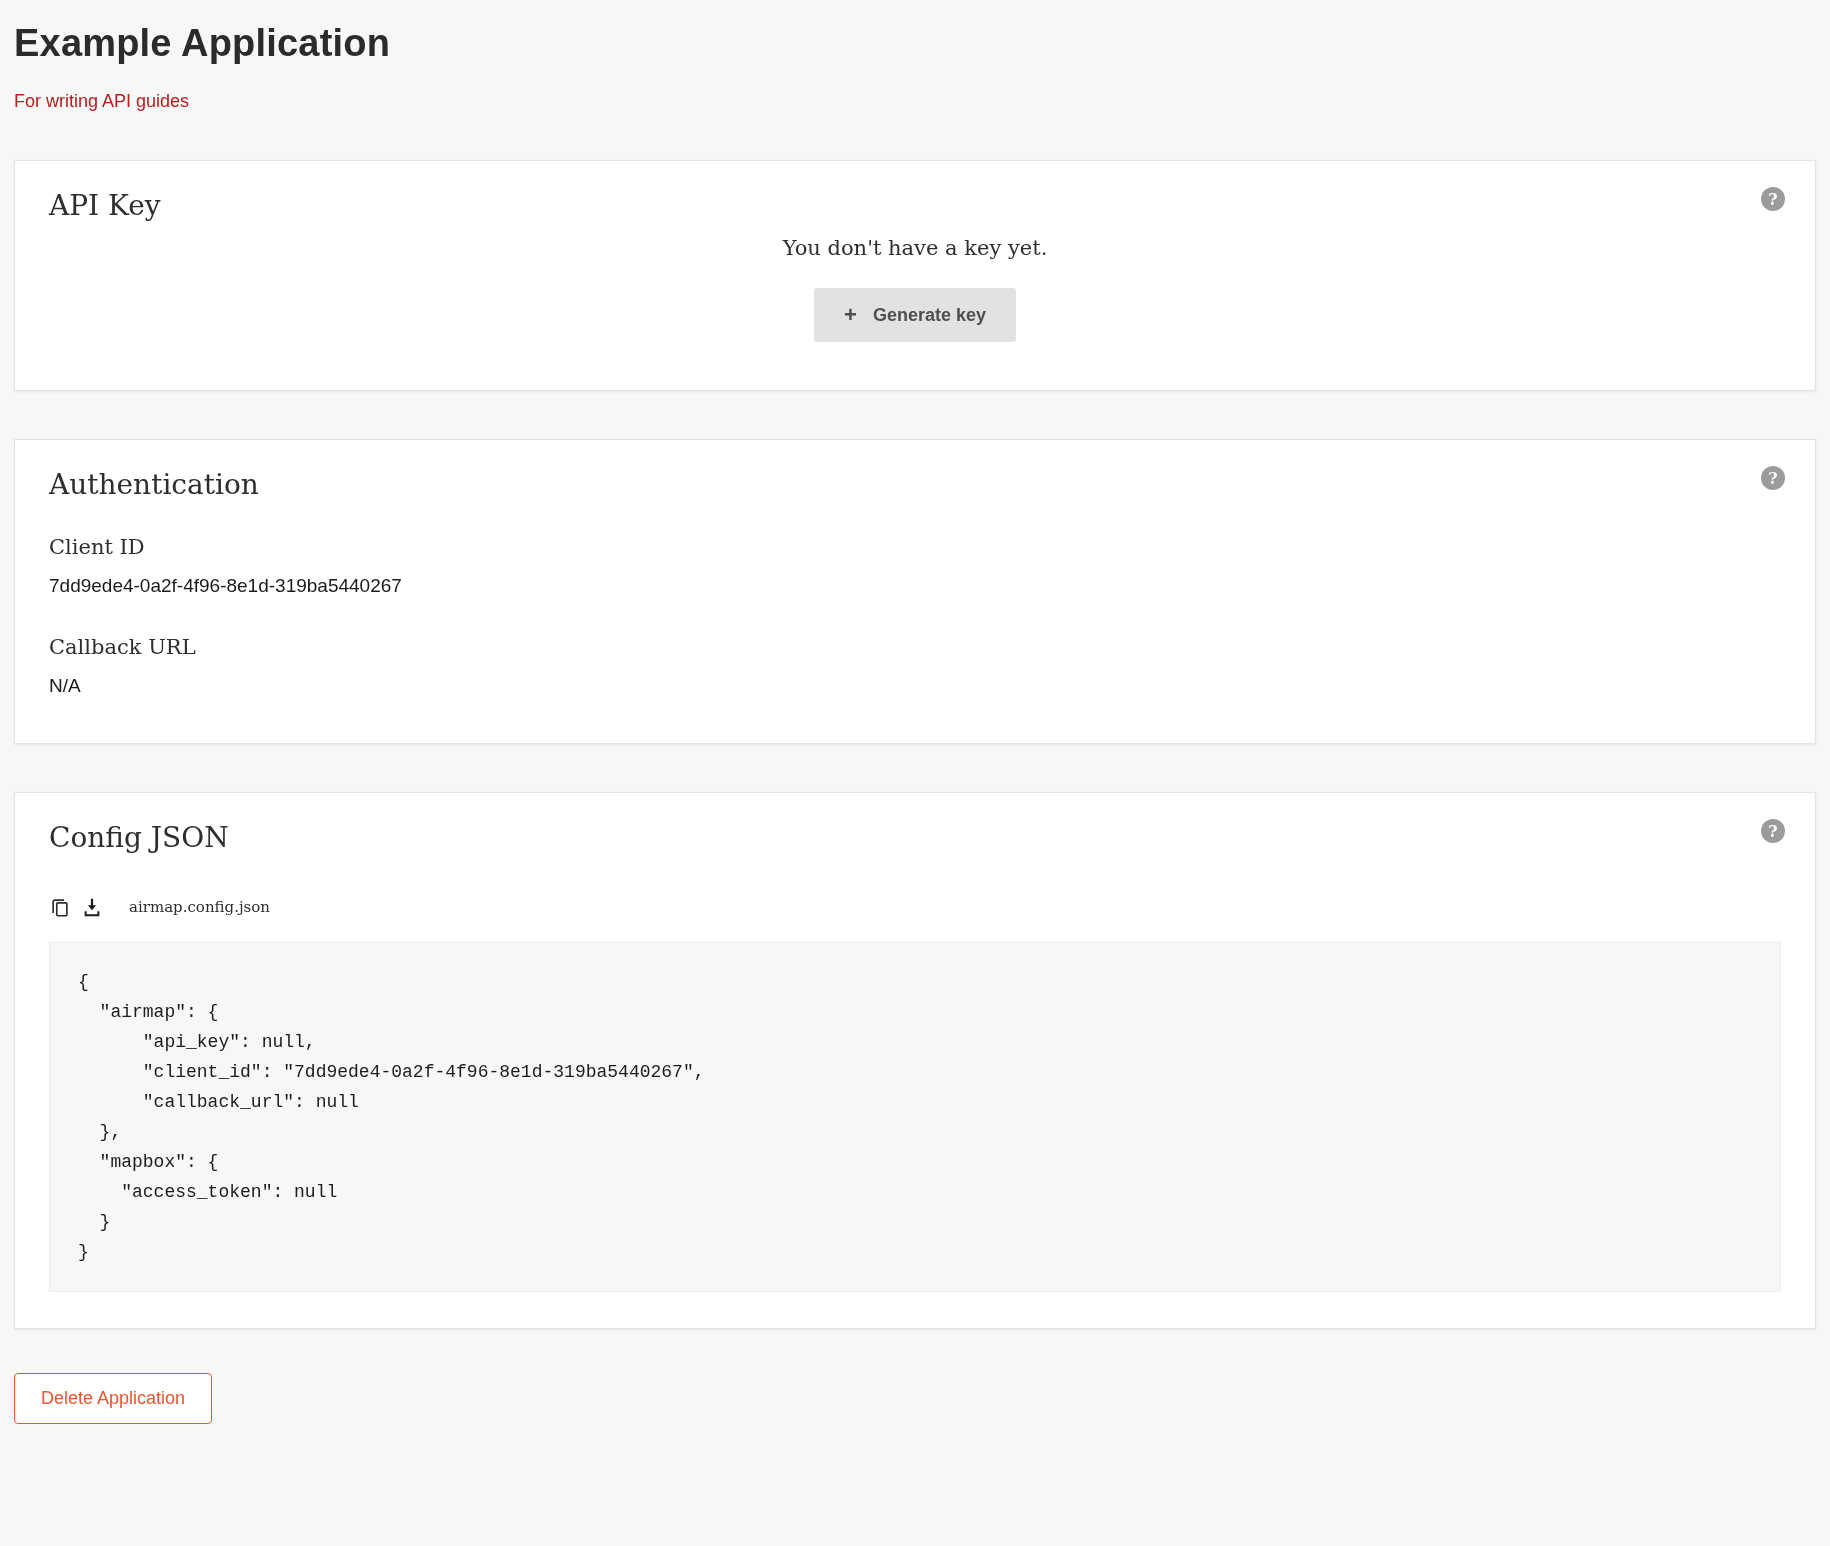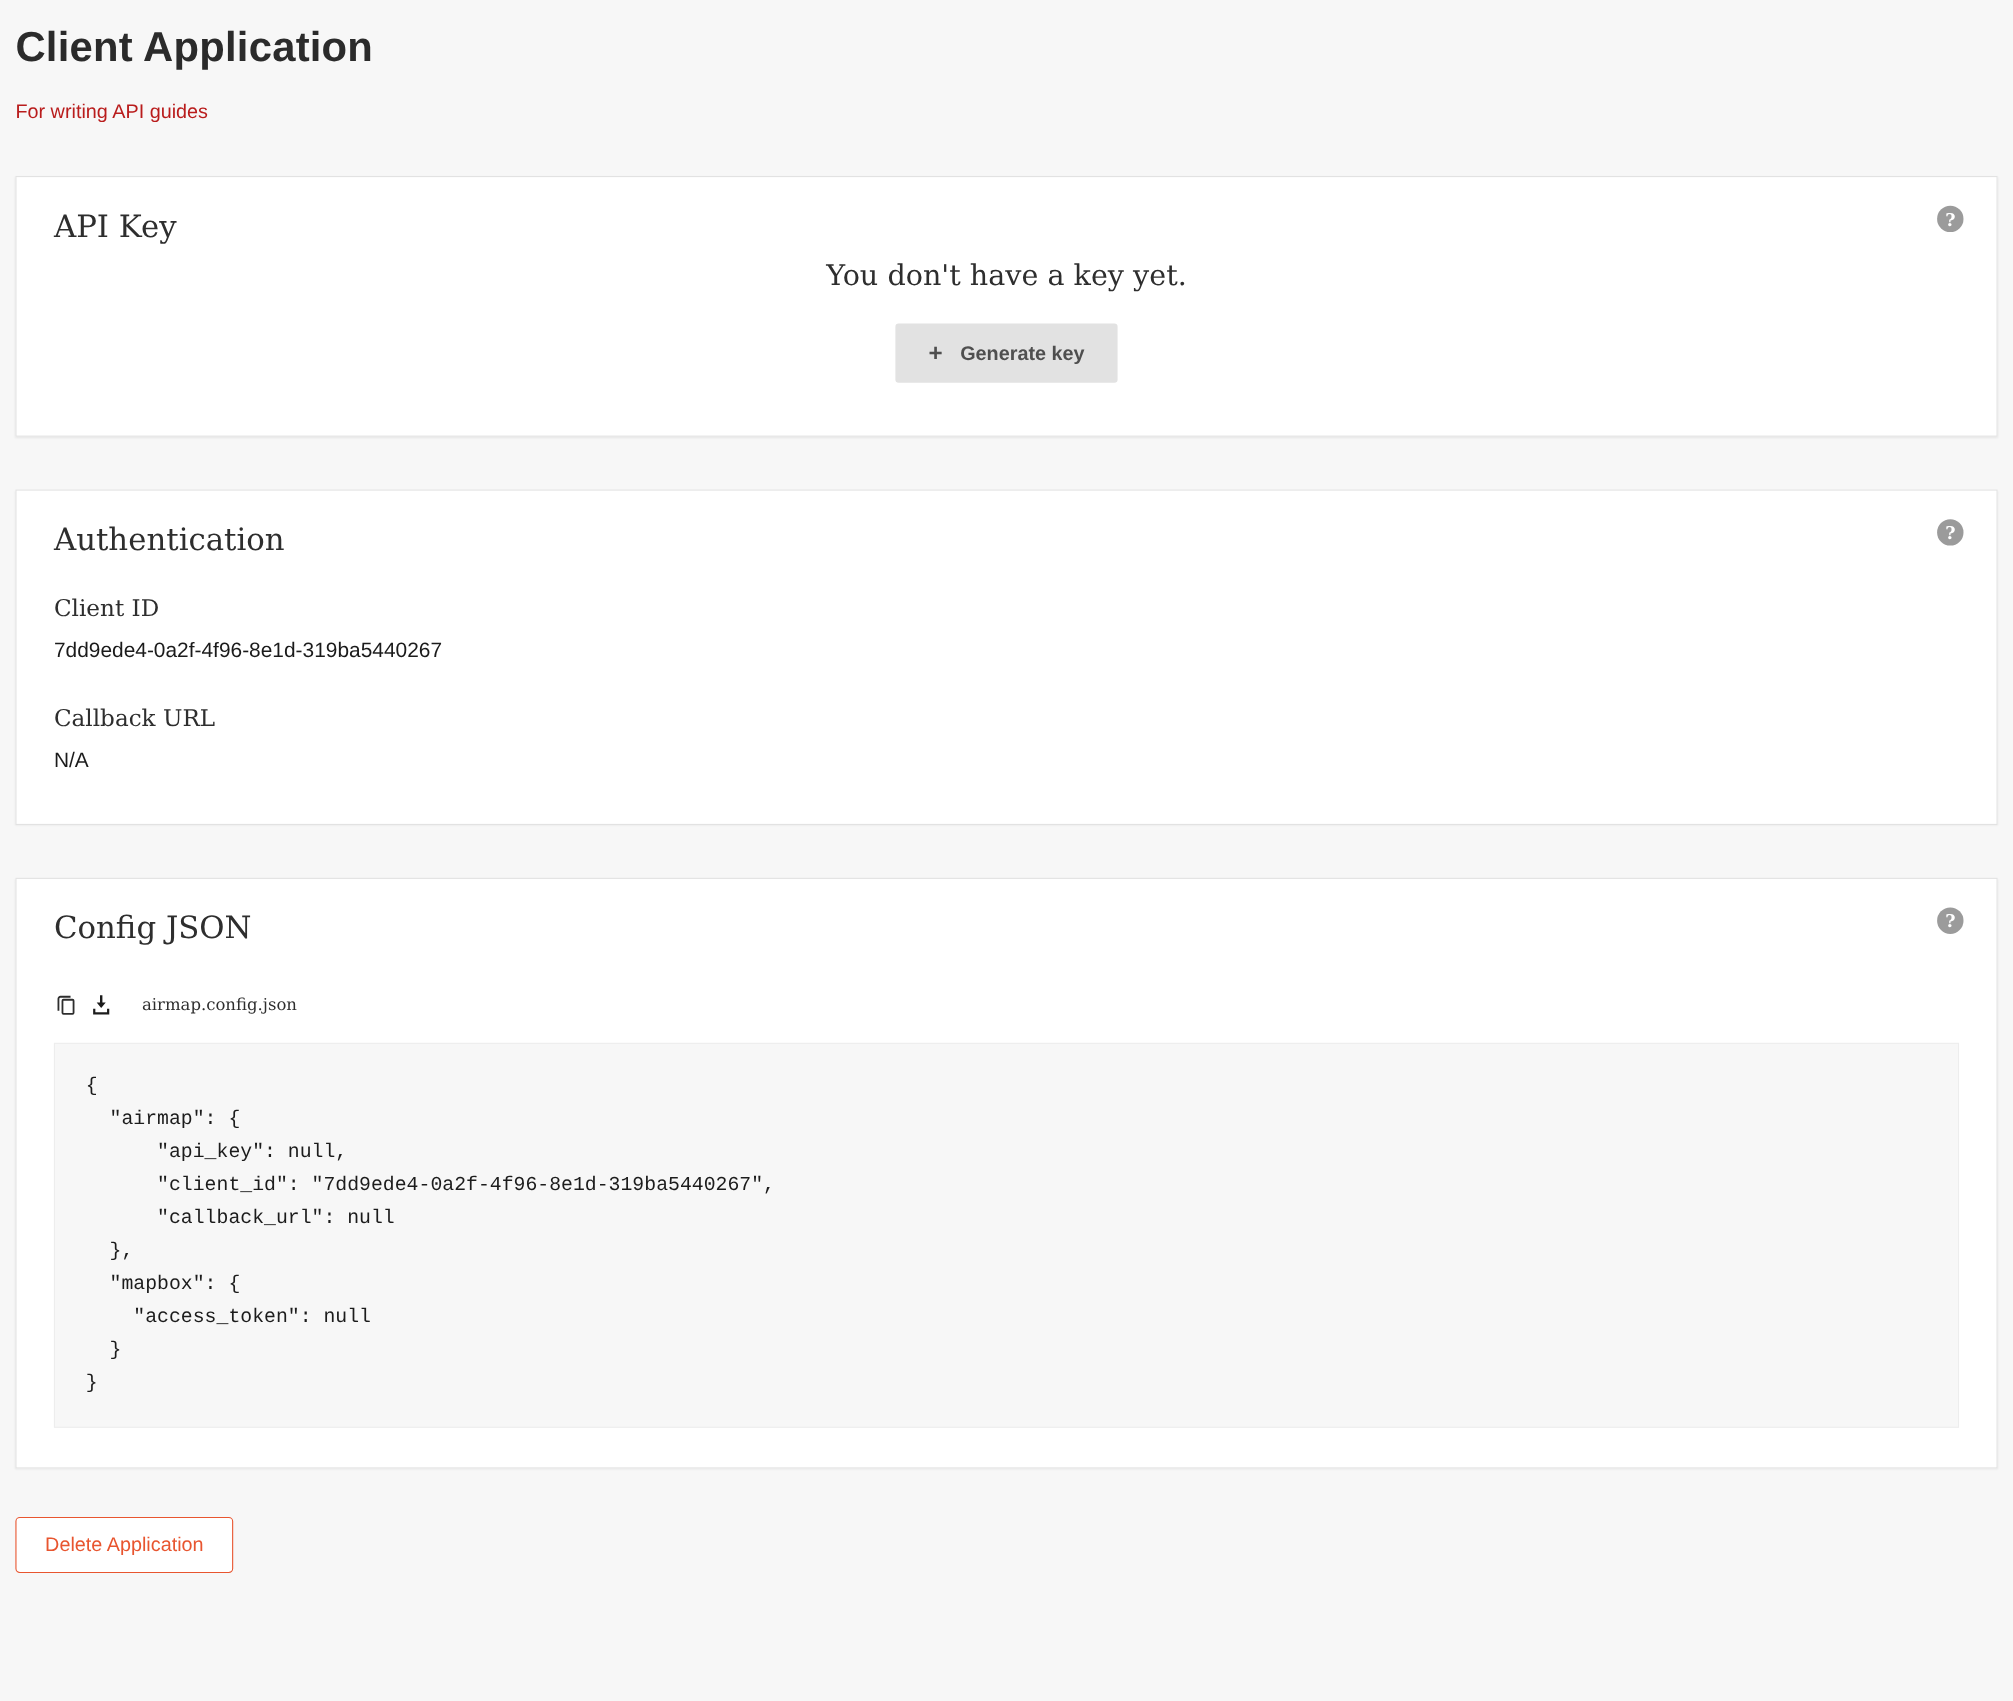--- a/index.html
+++ b/index.html
@@ -63,21 +63,21 @@
   
   .apikey-body {
     display: flex;
     flex-direction: column;
     align-items: center;
     padding-top: 14px;
     padding-bottom: 12px;
   }
   .empty-message {
     font-family: "DejaVu Serif", serif;
-    font-size: 26px;
+    font-size: 21px;
     color: #2e2e2e;
   }
   .generate-key-button {
     margin-top: 28px;
     display: inline-flex;
     align-items: center;
     gap: 16px;
     background: #e2e2e2;
     border: none;
     border-radius: 3px;
@@ -158,21 +158,21 @@
     cursor: pointer;
     text-align: right;
   }
 </style>
 </head>
 <body>
 
 
 
 
-<h1 class="page-title">Client Application</h1>
+<h1 class="page-title">Example Application</h1>
 <div class="page-subtitle">For writing API guides</div>
 
 
 <section class="card">
   <h2 class="card-title">API Key</h2>
   <span class="help-icon">?</span>
 
   <div class="apikey-body">
     <div class="empty-message">You don't have a key yet.</div>
     <button class="generate-key-button">

